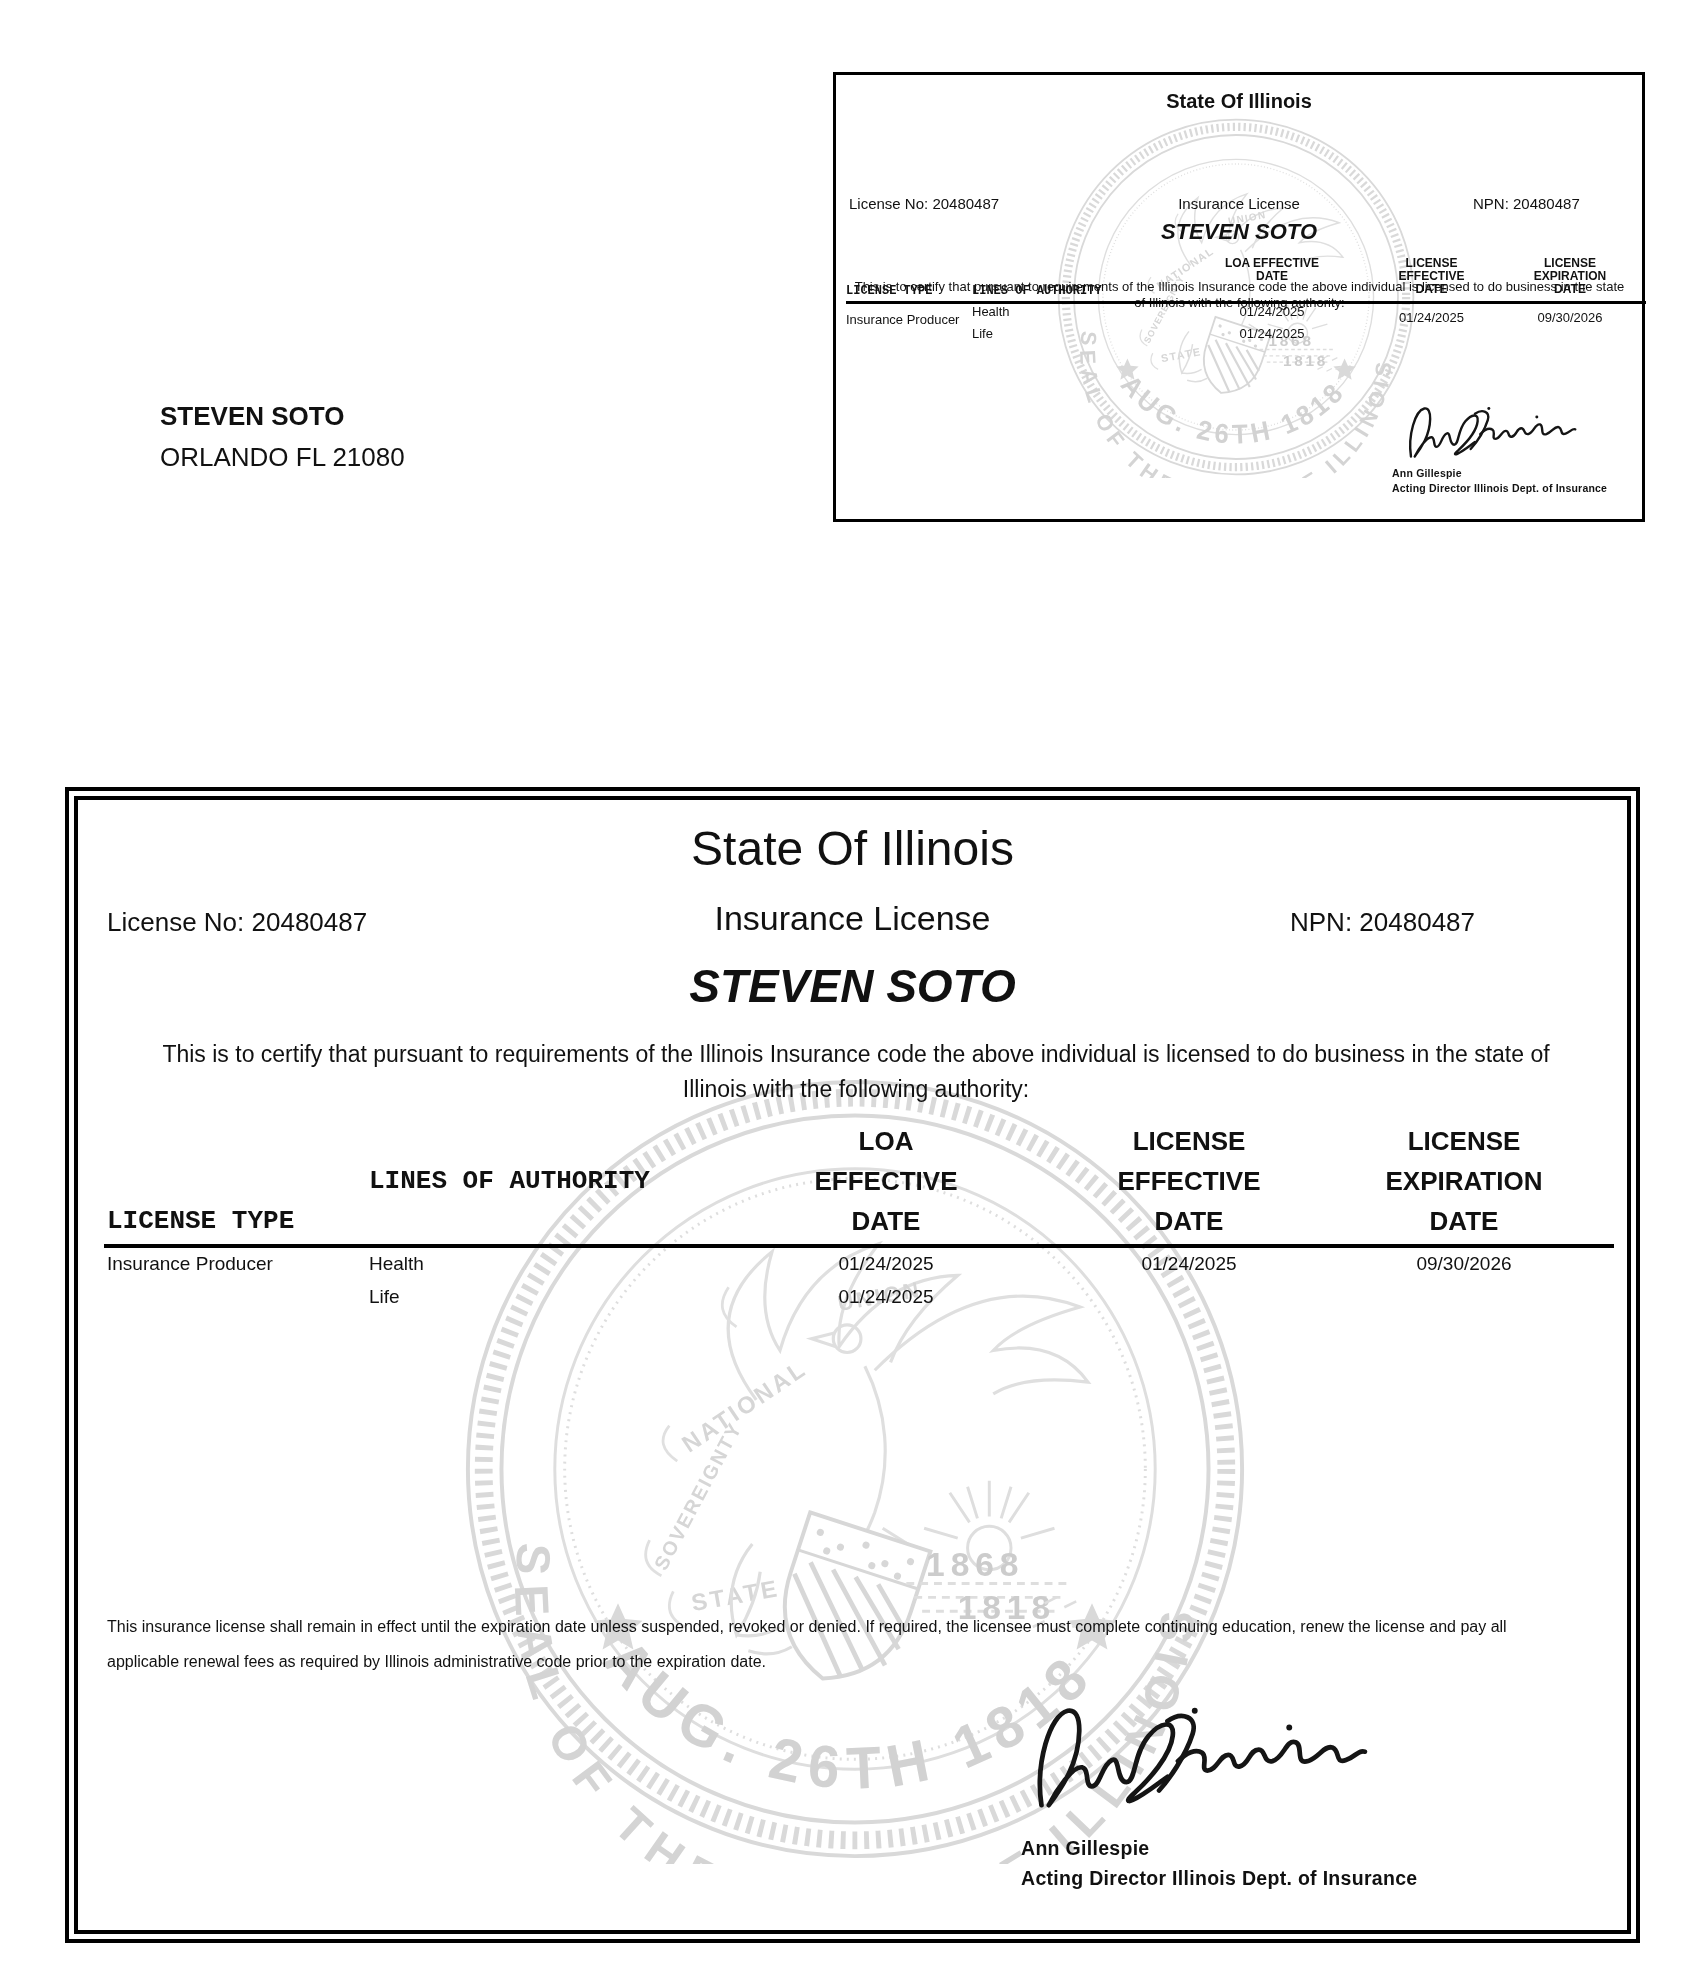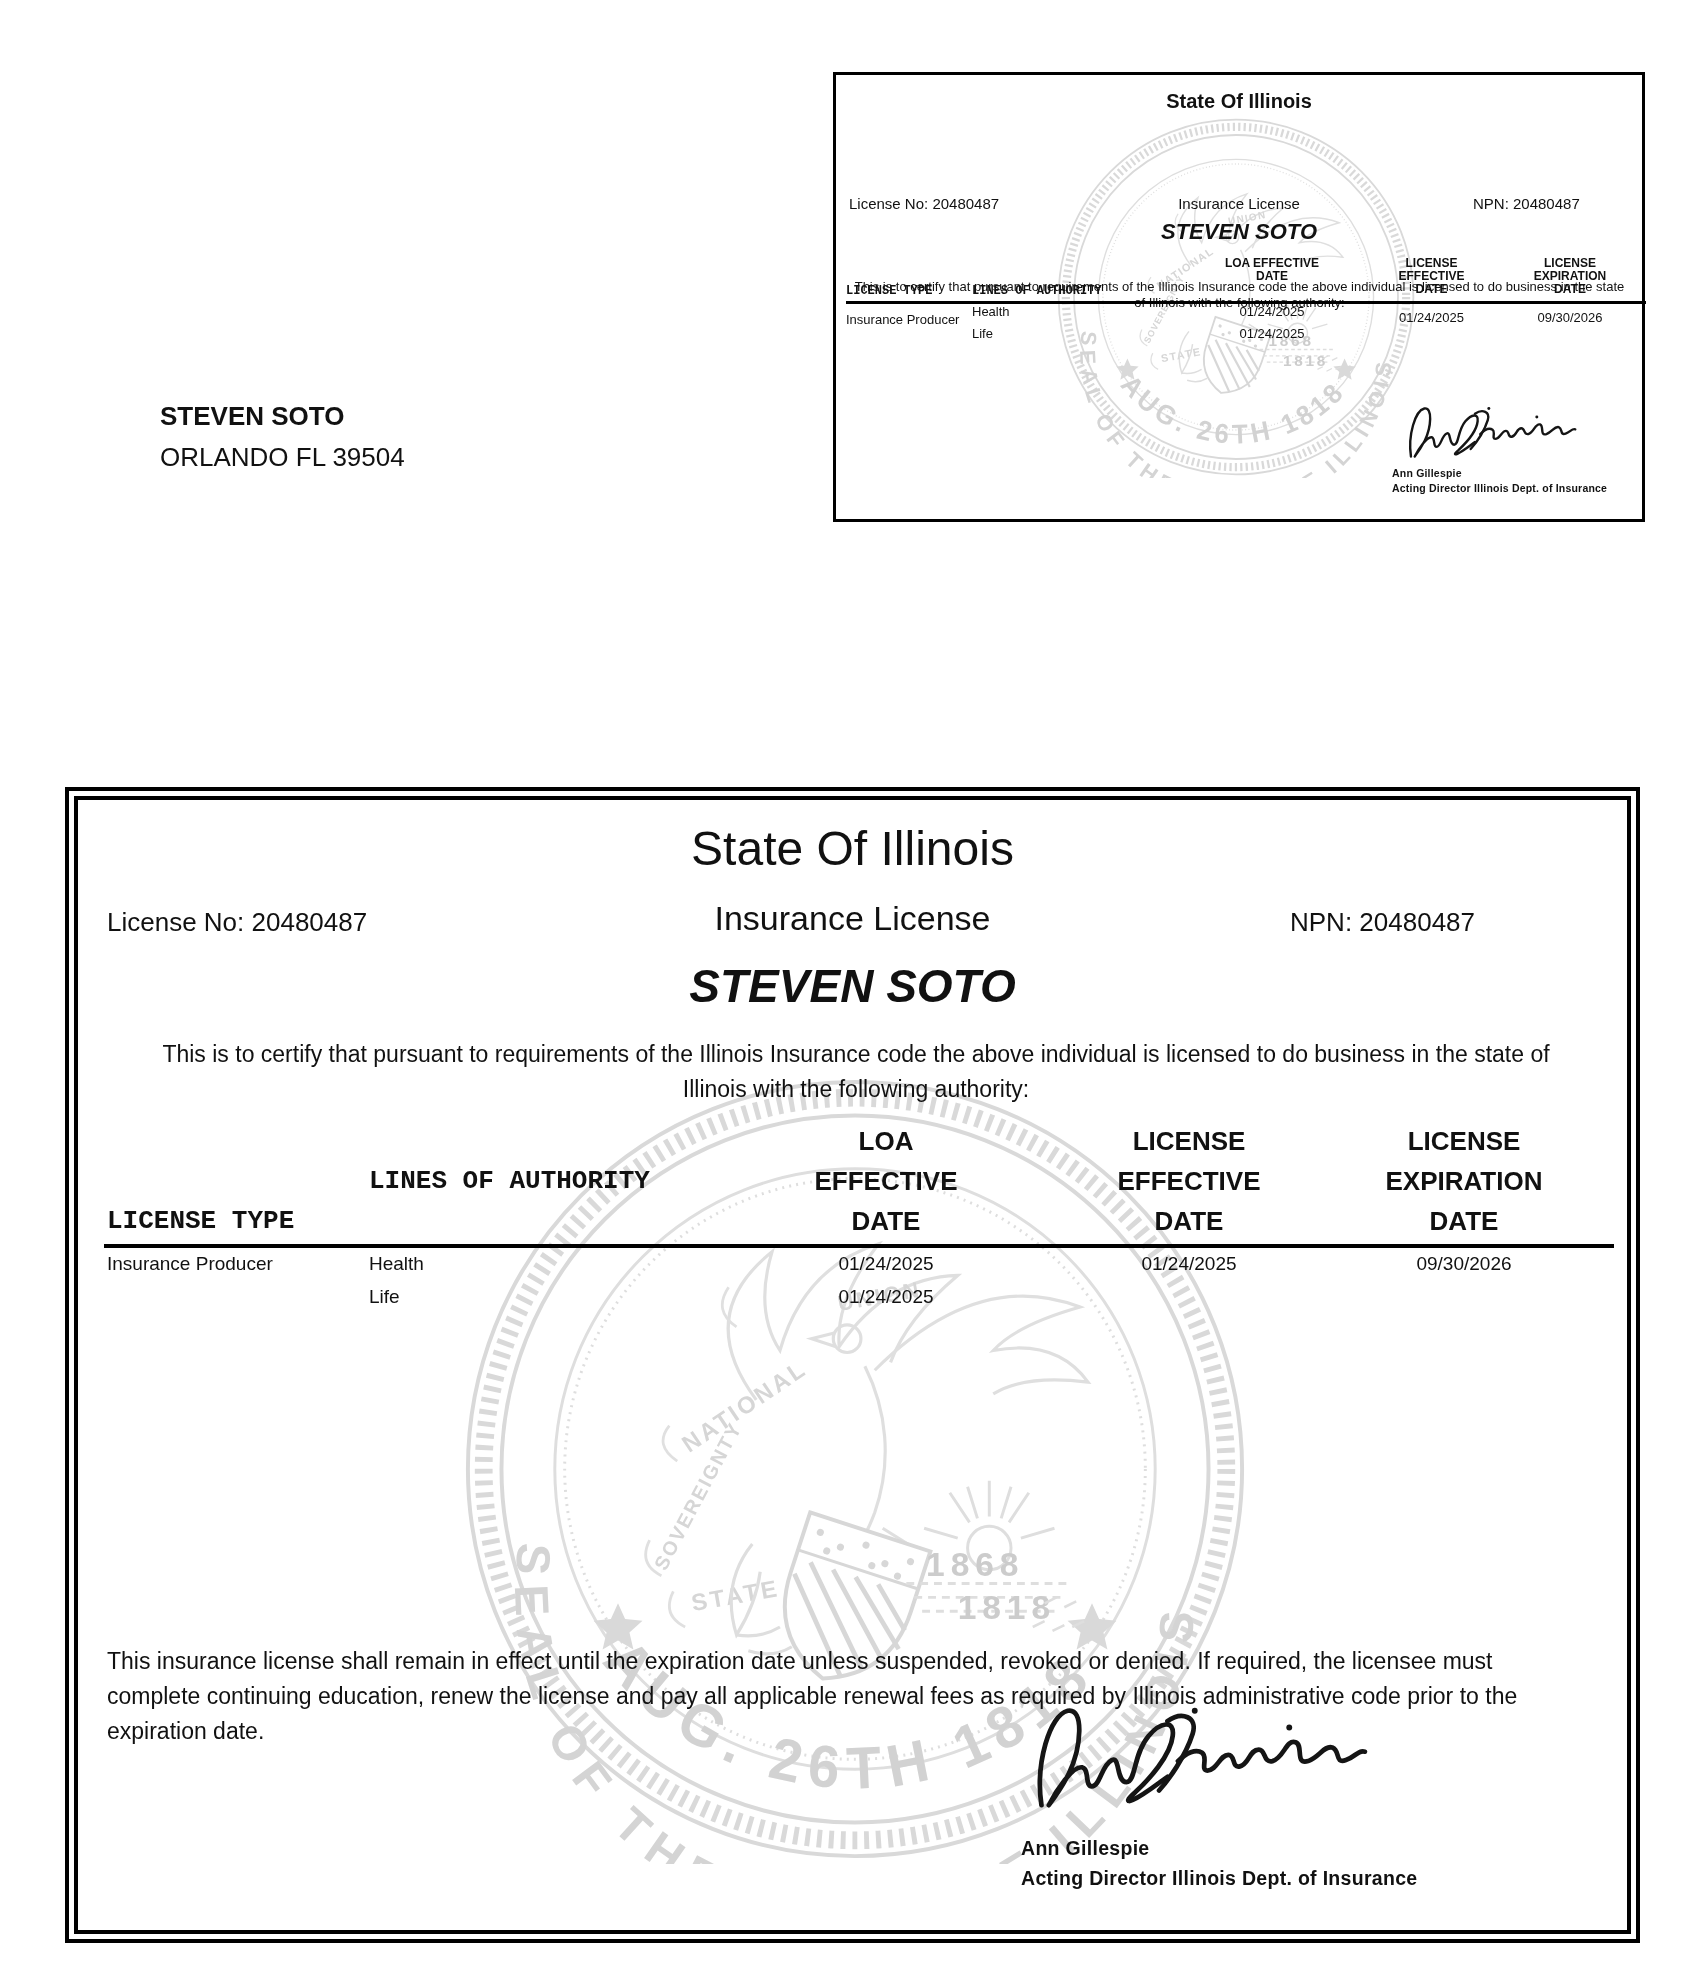--- a/index.html
+++ b/index.html
@@ -53,21 +53,21 @@
   .cert .t-certify { left:72px; top:246px; width:1430px; font-size:23px; line-height:35px; }
   .cert .th { font-size:26px; font-weight:bold; line-height:40px; }
   .cert .th .hwrap { display:inline-block; max-width:195px; }
   .cert .td { font-size:19px; }
   .cert .rule { left:35px; top:453px; width:1510px; height:4px; background:#000; }
   .cert .col1 { left:38px;   width:250px; }
   .cert .col2 { left:300px;  width:310px; }
   .cert .col3 { left:632px;  width:370px; text-align:center; }
   .cert .col4 { left:1000px; width:240px; text-align:center; }
   .cert .col5 { left:1245px; width:300px; text-align:center; }
-  .cert .t-renewal { left:38px; top:818px; width:1420px; font-size:23px; line-height:35px;margin-top:35px; }
+  .cert .t-renewal { left:38px; top:818px; width:1420px; font-size:16px; line-height:35px; }
   .cert .sig-svg { left:945px; top:905px; }
   .cert .sig-name { left:952px; top:1046px; font-size:19.5px; font-weight:bold; letter-spacing:.3px; }
   .cert .sig-title { left:952px; top:1076px; font-size:19.5px; font-weight:bold; letter-spacing:.3px; }
   .cert .t-contact { left:38px; top:1040px; width:475px; font-size:21px; line-height:29px; }
 
   svg { display:block; }
 </style>
 </head>
 <body>
 
@@ -148,21 +148,21 @@
         <path d="M144,62 C152,54 161,50 167,54 C173,58 165,71 172,71 C181,71 184,56 192,56 C199,56 195,69 203,67 C212,65 212,51 221,51 C228,51 225,64 234,62 C245,59 247,41 256,44 C264,47 255,66 268,62 C279,58 283,47 291,49 C299,52 293,65 304,61 C313,58 316,51 322,53"></path>
         <circle cx="160" cy="14" r="2.8" fill="#151515" stroke="none"></circle>
         <circle cx="250" cy="30" r="2.8" fill="#151515" stroke="none"></circle>
       </g>
     </symbol>
   </defs>
 </svg>
 
 <div class="abs address">
   <div class="addr-name">STEVEN SOTO</div>
-  <div>ORLANDO FL 39504</div>
+  <div>ORLANDO FL 21080</div>
 </div>
 
 <div class="abs card">
   <svg class="abs seal-wrap" viewBox="0 0 400 400">
       <use href="#il-seal"></use>
     </svg>
 
   <div class="abs c-title center">State Of Illinois</div>
   <div class="abs c-licno">License No: 20480487</div>
   <div class="abs c-doctitle center">Insurance License</div>

